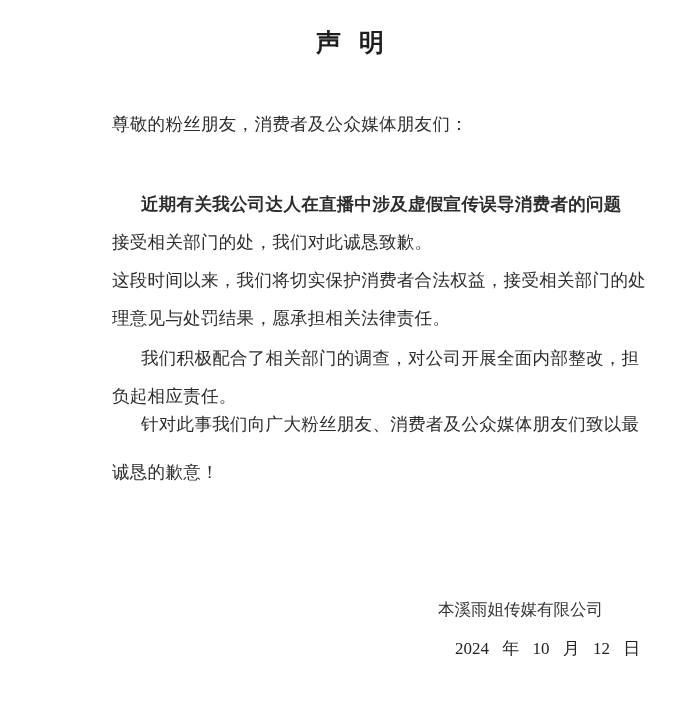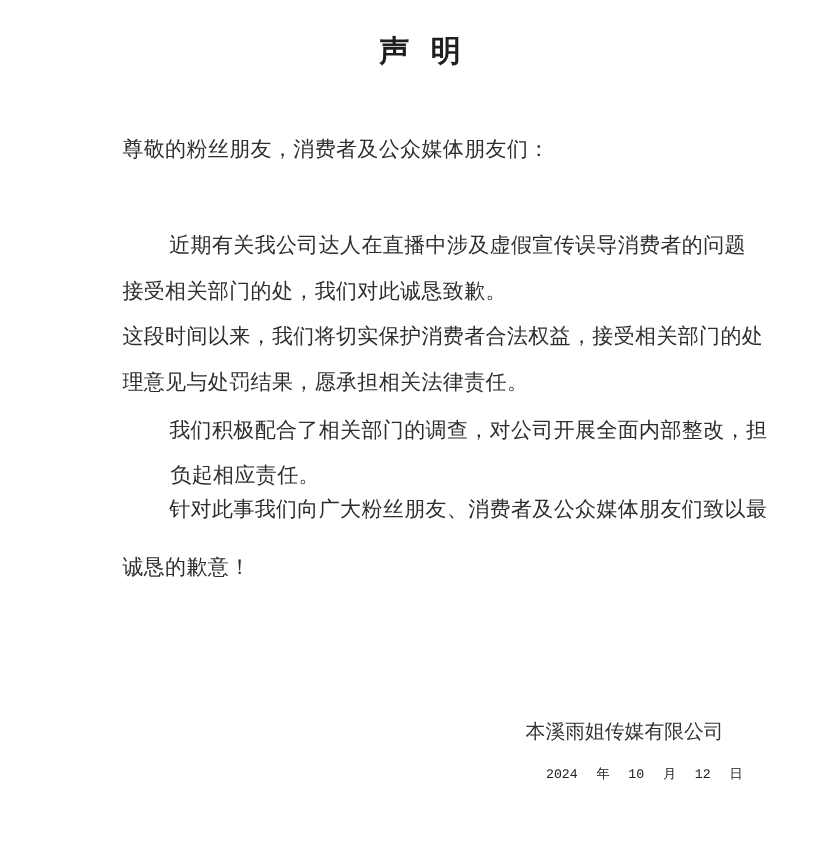--- a/index.html
+++ b/index.html
@@ -1,43 +1,43 @@
 <!DOCTYPE html>
 <html><head>
 <meta charset="utf-8">
 <style>
   html, body { margin:0; padding:0; background:#ffffff; }
   body { width:700px; height:711px; position:relative; overflow:hidden;
          font-family:"DejaVu Serif","Liberation Serif",serif; color:#2a2a2a; }
   .title { position:absolute; top:26px; left:0; width:700px; text-align:center;
            font-family:"DejaVu Sans","Liberation Sans",sans-serif; font-weight:bold;
            font-size:25px; letter-spacing:18px; text-indent:18px; color:#1e1e1e; }
-  .line { position:absolute; left:102px; font-size:17.5px; white-space:nowrap;
+  .line { position:absolute; left:112px; font-size:17.5px; white-space:nowrap;
           letter-spacing:0.3px; color:#2d2d2d; }
   .indent { left:141px; }
   .sig { position:absolute; left:438px; top:599px; font-size:16.5px; white-space:nowrap; color:#333; }
-  .date { position:absolute; left:455px; top:637px; font-size:11px; white-space:nowrap; color:#222;
-          font-family:Liberation Mono, monospace; }
+  .date { position:absolute; left:455px; top:637px; font-size:17px; white-space:nowrap; color:#222;
+          font-family:Liberation Serif, serif; }
   .date span { margin-right:9px; }
   .date span.num { font-weight:500; }
 </style>
 </head>
 <body>
 
 <div>
   <div class="title">声明</div>
 
   <div class="line" style="top:112px;">尊敬的粉丝朋友，消费者及公众媒体朋友们：</div>
 
-  <div class="line indent" style="top:192px;">近期有关我公司达人在直播中涉及虚假宣传误导消费者的问题</div>
+  <div class="line indent" style="top:192px;font-weight:bold;">近期有关我公司达人在直播中涉及虚假宣传误导消费者的问题</div>
   <div class="line" style="top:230px;">接受相关部门的处，我们对此诚恳致歉。</div>
   <div class="line" style="top:268px;">这段时间以来，我们将切实保护消费者合法权益，接受相关部门的处</div>
   <div class="line" style="top:306px;">理意见与处罚结果，愿承担相关法律责任。</div>
   <div class="line indent" style="top:346px;">我们积极配合了相关部门的调查，对公司开展全面内部整改，担</div>
-  <div class="line" style="top:384px;margin-left:40px;">负起相应责任。</div>
+  <div class="line" style="top:384px;">负起相应责任。</div>
   <div class="line indent" style="top:412px;">针对此事我们向广大粉丝朋友、消费者及公众媒体朋友们致以最</div>
   <div class="line" style="top:460px;">诚恳的歉意！</div>
 
   <div class="sig">本溪雨姐传媒有限公司</div>
 
   <div class="date">
     <span class="num">2024</span>
     <span>年</span>
     <span class="num">10</span>
     <span>月</span>

